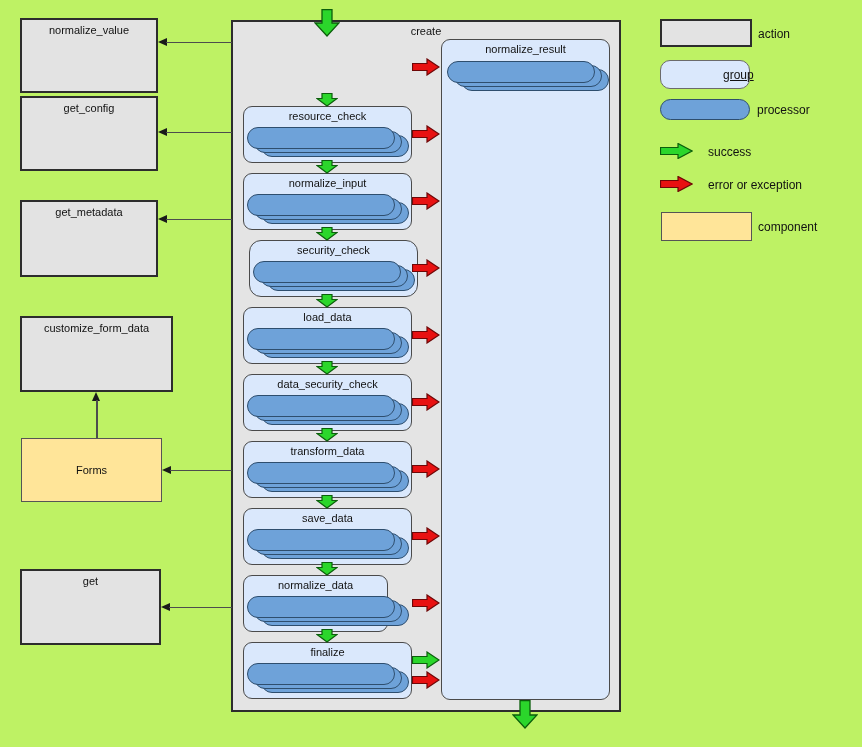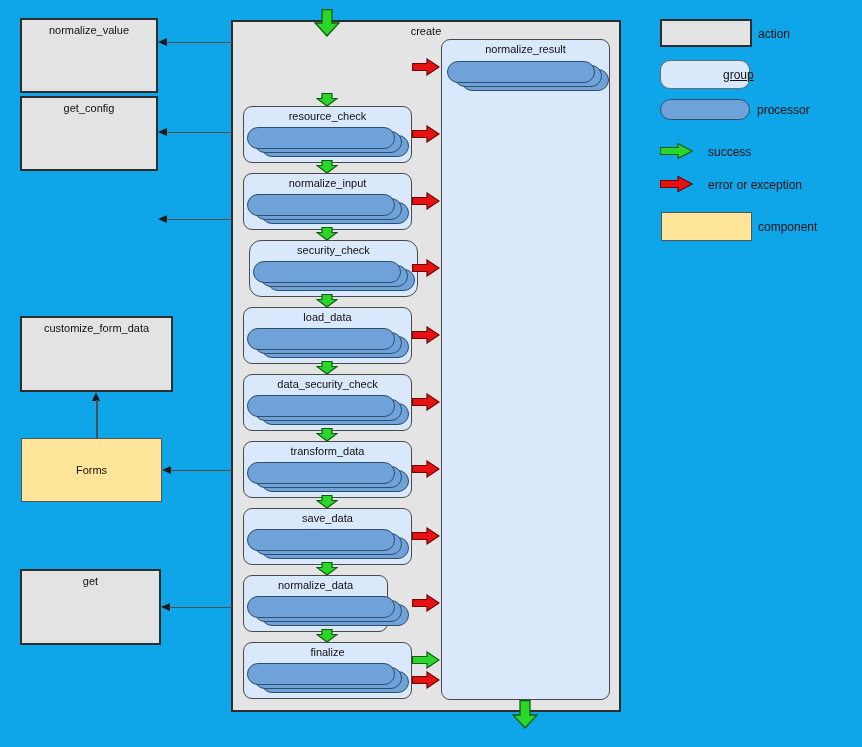--- a/index.html
+++ b/index.html
@@ -1,17 +1,17 @@
 <!DOCTYPE html>
 <html><head>
 <meta charset="utf-8">
 <style>
   html,body{margin:0;padding:0;background:#ffffff;}
   .canvas{
-    position:relative;width:862px;height:747px;background:#0ea5e9;
+    position:relative;width:862px;height:747px;background:#bef264;
     font-family:"Liberation Sans", sans-serif;color:#111;overflow:hidden;
   }
   .abs{position:absolute;box-sizing:border-box;}
   .lbl{font-size:11px;line-height:13px;white-space:nowrap;}
   
   .action{background:#e3e3e3;border:2px solid #2d2d2d;text-align:center;padding-top:4px;}
   
   .component{background:#ffe599;border:1.5px solid #555;display:flex;align-items:center;justify-content:center;text-align:center;}
   
   .container{background:#e4e4e4;border:2px solid #2d2d2d;}
@@ -33,20 +33,23 @@
 <body>
 
 <div class="canvas">
 
   <div class="abs action lbl" style="left:20px;top:18px;width:138px;height:75px;">
     <span>normalize_value</span>
   </div>
   <div class="abs action lbl" style="left:20px;top:96px;width:138px;height:75px;">
     <span>get_config</span>
   </div>
+  <div class="abs action lbl" style="left:20px;top:200px;width:138px;height:77px;">
+    <span>get_metadata</span>
+  </div>
   <div class="abs action lbl" style="left:20px;top:316px;width:153px;height:76px;">
     <span>customize_form_data</span>
   </div>
   <div class="abs action lbl" style="left:20px;top:569px;width:141px;height:76px;">
     <span>get</span>
   </div>
 
   <div class="abs component lbl" style="left:21px;top:438px;width:141px;height:64px;">
     <span>Forms</span>
   </div>

